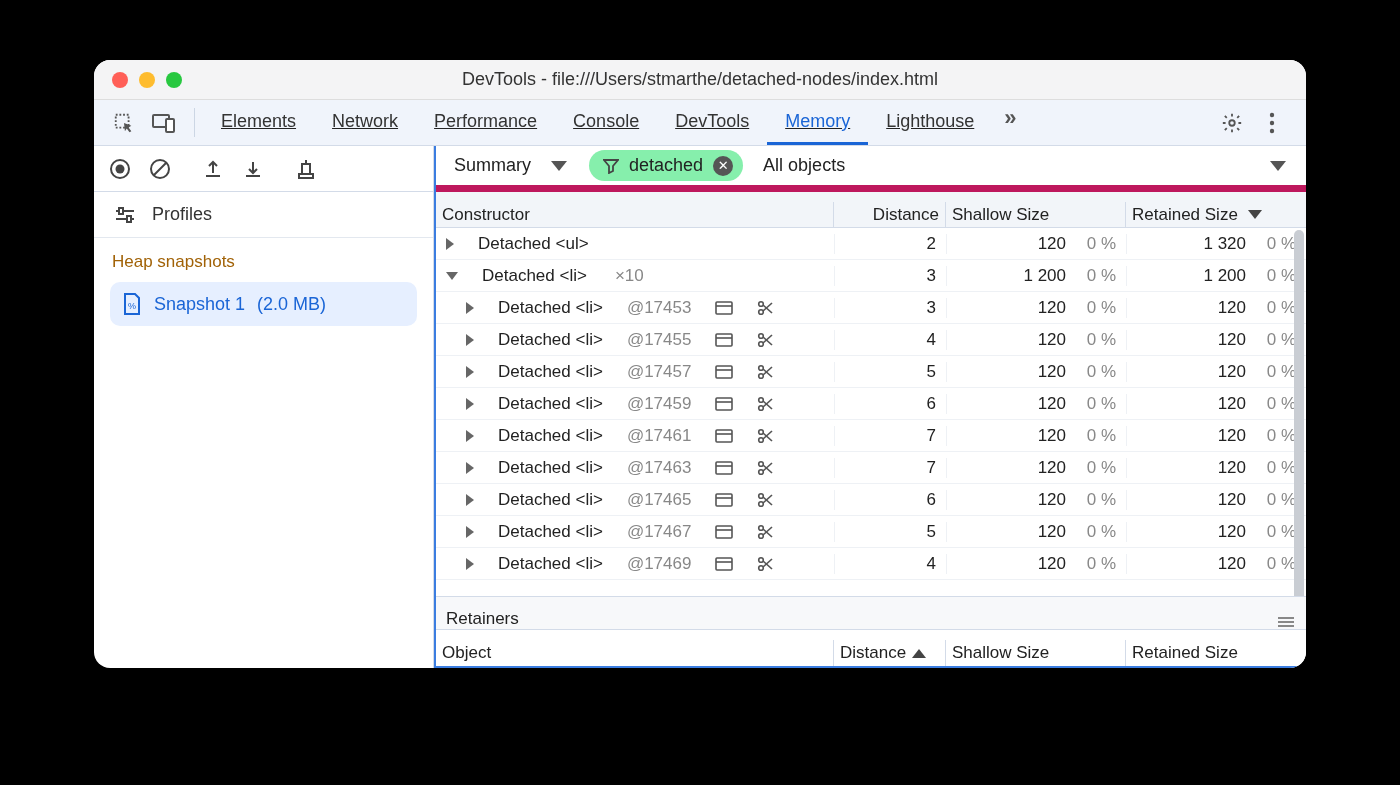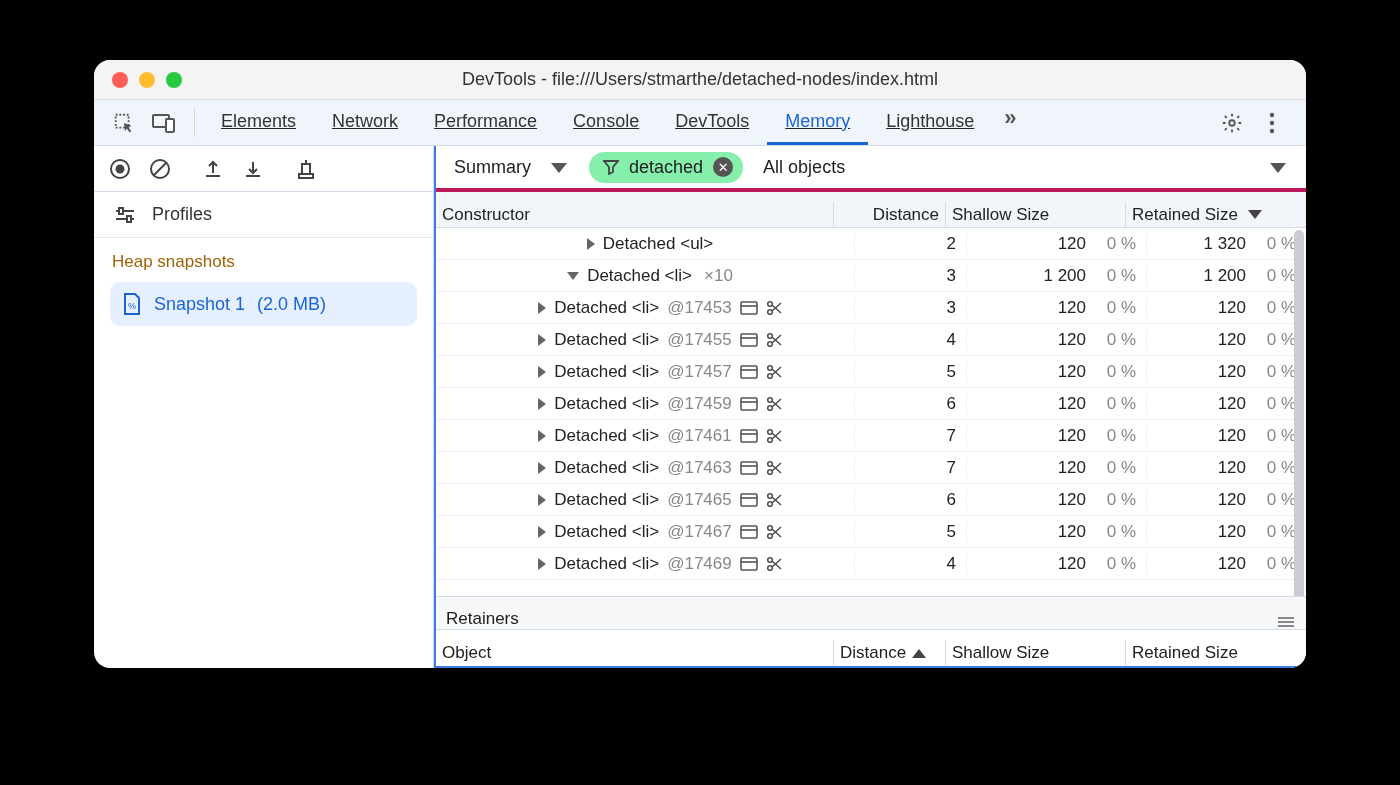--- a/index.html
+++ b/index.html
@@ -84,21 +84,21 @@
   .snapshot-item {
     display: flex; align-items: center; gap: 12px;
     background: #e6efff; border-radius: 10px; padding: 10px 12px;
     color: #1a65d6; font-size: 18px; cursor: pointer;
   }
   .main {
     flex: 1; display: flex; flex-direction: column; min-width: 0;
     border: 2px solid #3b7de0; border-top: none; border-right: none;
   }
   .main-toolbar {
-    height: 46px; border-bottom: 4px solid #be185d;
+    height: 46px; border-bottom: 7px solid #be185d;
     display: flex; align-items: center; padding: 0 10px; gap: 14px;
     background: #fff;
   }
   .dropdown {
     display: flex; align-items: center; gap: 20px; padding: 4px 8px;
     font-size: 18px; cursor: pointer; color: #222;
   }
   .chev-down::after {
     content: ""; display: inline-block; width: 0; height: 0;
     border-left: 8px solid transparent; border-right: 8px solid transparent;
@@ -135,24 +135,24 @@
     border-left: 7px solid transparent; border-right: 7px solid transparent;
     border-bottom: 9px solid #444;
   }
   .table-body {
     flex: 1; overflow: auto; background: #fff; position: relative;
   }
   .row {
     height: 32px; display: flex; align-items: center; border-bottom: 1px solid #eef1f5;
     font-size: 17px;
   }
-  .cell1 { flex: 1; display: flex; align-items: center; gap: 8px; padding-left: 10px; white-space: nowrap; justify-content: center; }
+  .cell1 { flex: 1; display: flex; align-items: center; gap: 24px; padding-left: 10px; white-space: nowrap; }
   .cell2 { width: 112px; text-align: right; padding-right: 10px; border-left: 1px solid #eef1f5; }
   .cell3 { width: 180px; display: flex; justify-content: flex-end; gap: 14px; padding-right: 10px; border-left: 1px solid #eef1f5; }
-  .cell4 { width: 160px; display: flex; justify-content: flex-end; gap: 14px; padding-right: 10px; border-left: 1px solid #eef1f5; }
+  .cell4 { width: 180px; display: flex; justify-content: flex-end; gap: 14px; padding-right: 10px; border-left: 1px solid #eef1f5; }
   .pct { color: #888; width: 36px; text-align: right; }
   .disclosure {
     width: 0; height: 0; display: inline-block; cursor: pointer;
   }
   .disclosure.closed {
     border-top: 6px solid transparent; border-bottom: 6px solid transparent;
     border-left: 8px solid #666;
   }
   .disclosure.open {
     border-left: 6px solid transparent; border-right: 6px solid transparent;

